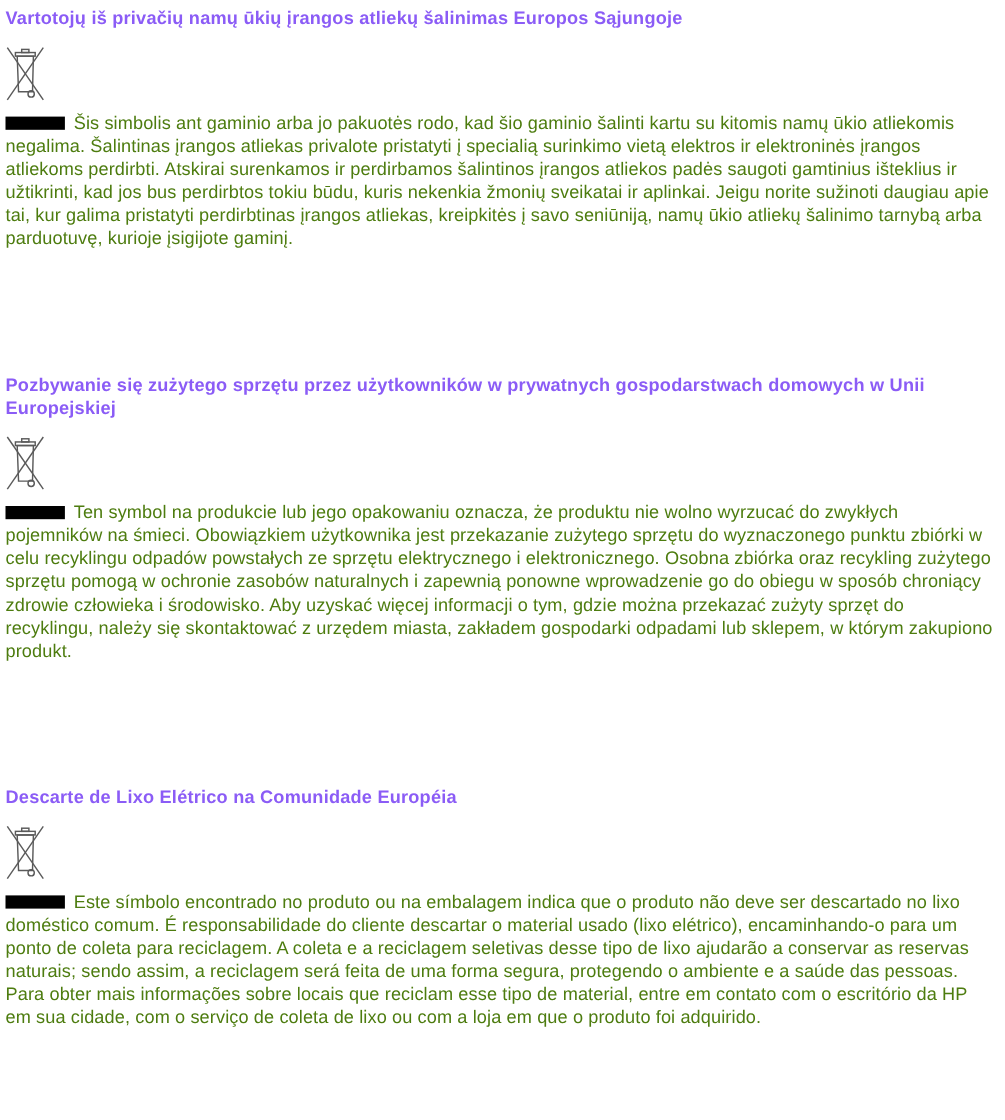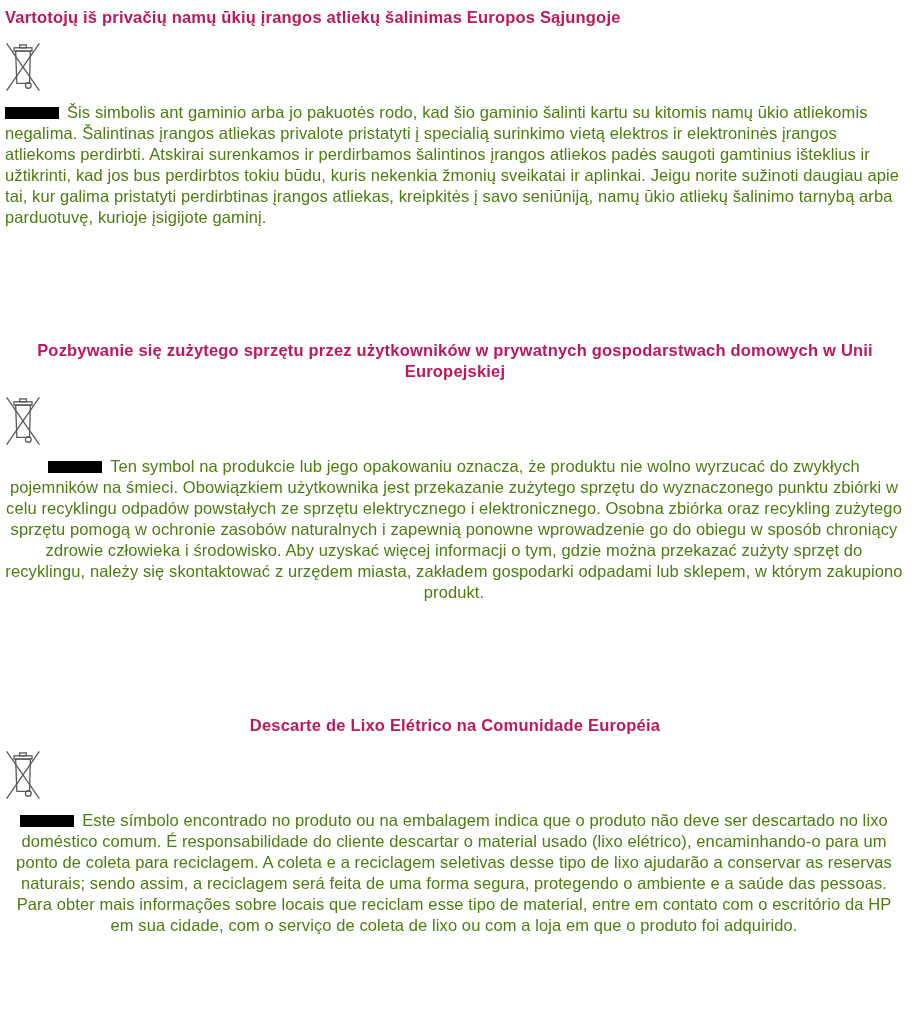--- a/index.html
+++ b/index.html
@@ -9,27 +9,27 @@
     background: #ffffff;
     overflow: hidden;
     font-family: "Liberation Sans", sans-serif;
   }
   .doc {
     box-sizing: border-box;
     width: 914px;
     height: 1018px;
     padding: 7px 8px 0 5px;
   }
-  .block + .block { margin-top: 112px; text-align: center; }
+  .block + .block { margin-top: 112px; }
   .heading {
     margin: 0;
     font-size: 16.5px;
     line-height: 21px;
     font-weight: bold;
-    color: #be185d;
+    color: #8b5cf6;
     letter-spacing: 0.2px;
     max-width: 900px;
   }
   .icon-row { margin-top: 10px; height: 58px; }
   .weee-svg { display: block; }
   .body-text {
     margin: 6px 0 0 0;
     font-size: 16.5px;
     line-height: 21px;
     color: #4d7c0f;

